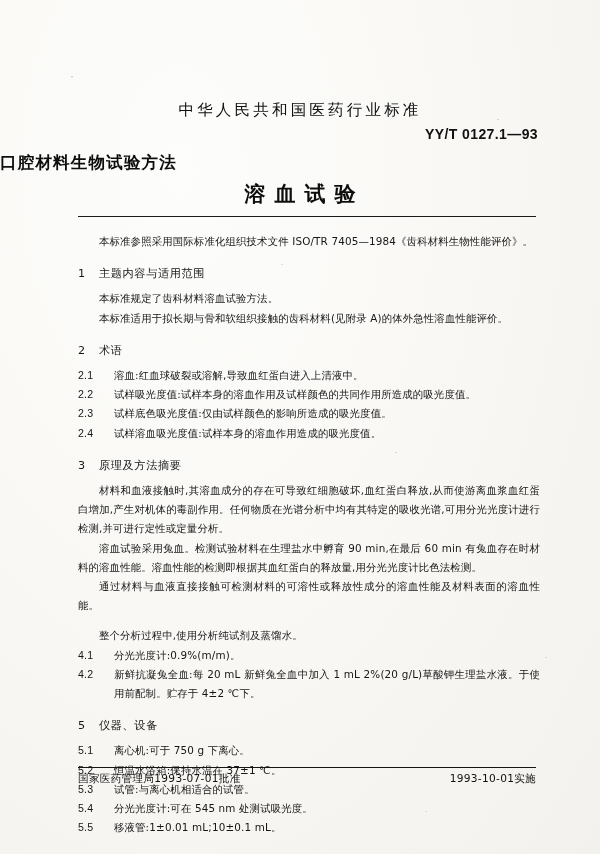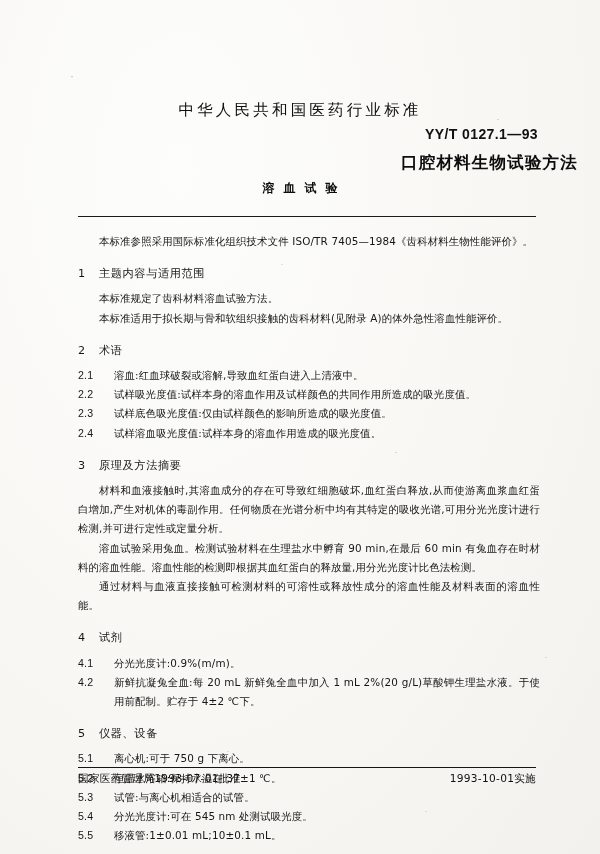--- a/index.html
+++ b/index.html
@@ -71,33 +71,33 @@
     font-family: Liberation Sans, sans-serif;
     color: #111;
     white-space: nowrap;
   }
 
   .doc-title {
     position: absolute;
     left: 0;
     top: 152px;
     width: 578px;
-    text-align: right;
+    text-align: left;
     font-size: 16.5px;
     font-weight: 700;
     letter-spacing: 1.2px;
     color: #0d0d0d;
   }
   .doc-subtitle {
     position: absolute;
     left: 0;
     top: 180px;
     width: 600px;
     text-align: center;
-    font-size: 12px;
+    font-size: 21px;
     font-weight: 700;
     letter-spacing: 9px;
     text-indent: 9px;
     color: #0d0d0d;
   }
 
   .rule-top {
     position: absolute;
     left: 78px;
     top: 216px;
@@ -231,24 +231,22 @@
     <div class="gap-md"></div>
     <p class="sec-head">
       <span class="num">3</span><span>原理及方法摘要</span>
     </p>
     <div class="gap-sm"></div>
     <p class="para">材料和血液接触时,其溶血成分的存在可导致红细胞破坏,血红蛋白释放,从而使游离血浆血红蛋白增加,产生对机体的毒副作用。任何物质在光谱分析中均有其特定的吸收光谱,可用分光光度计进行检测,并可进行定性或定量分析。</p>
     <p class="para">溶血试验采用兔血。检测试验材料在生理盐水中孵育 90 min,在最后 60 min 有兔血存在时材料的溶血性能。溶血性能的检测即根据其血红蛋白的释放量,用分光光度计比色法检测。</p>
     <p class="para">通过材料与血液直接接触可检测材料的可溶性或释放性成分的溶血性能及材料表面的溶血性能。</p>
 
     <div class="gap-md"></div>
-    <p class="sec-head">
-      <span class="num">4</span><span>试剂</span>
-    </p>
-    <div class="gap-sm"></div>
+    <div class="gap-sm"></div>
+    <p class="para">整个分析过程中,使用分析纯试剂及蒸馏水。</p>
     <p class="item">
       <span class="num">4.1</span><span>分光光度计:0.9%(m/m)。</span>
     </p>
     <p class="item">
       <span class="num">4.2</span><span>新鲜抗凝兔全血:每 20 mL 新鲜兔全血中加入 1 mL 2%(20 g/L)草酸钾生理盐水液。于使用前配制。贮存于 4±2 ℃下。</span>
     </p>
 
     <div class="gap-md"></div>
     <p class="sec-head">
       <span class="num">5</span><span>仪器、设备</span>

